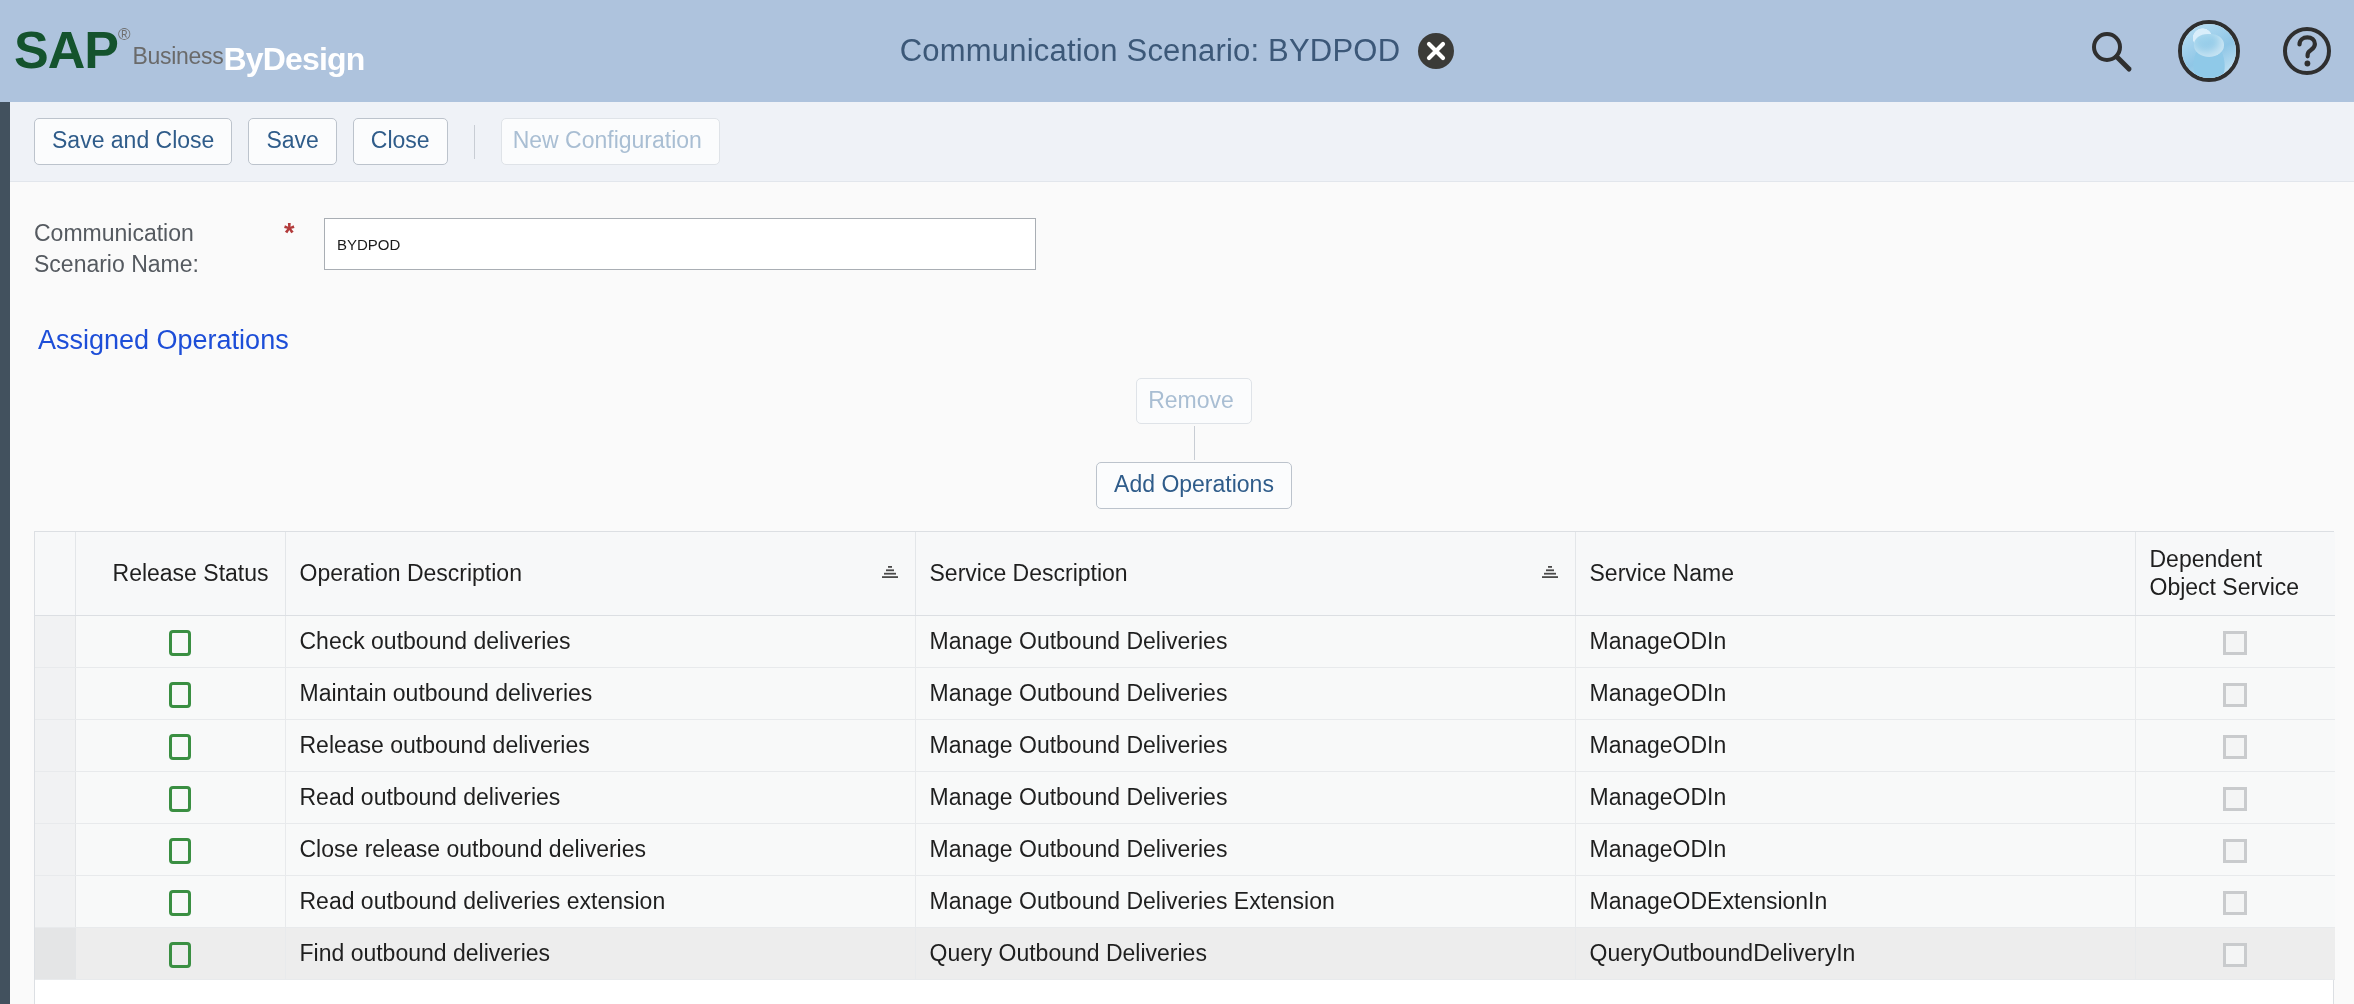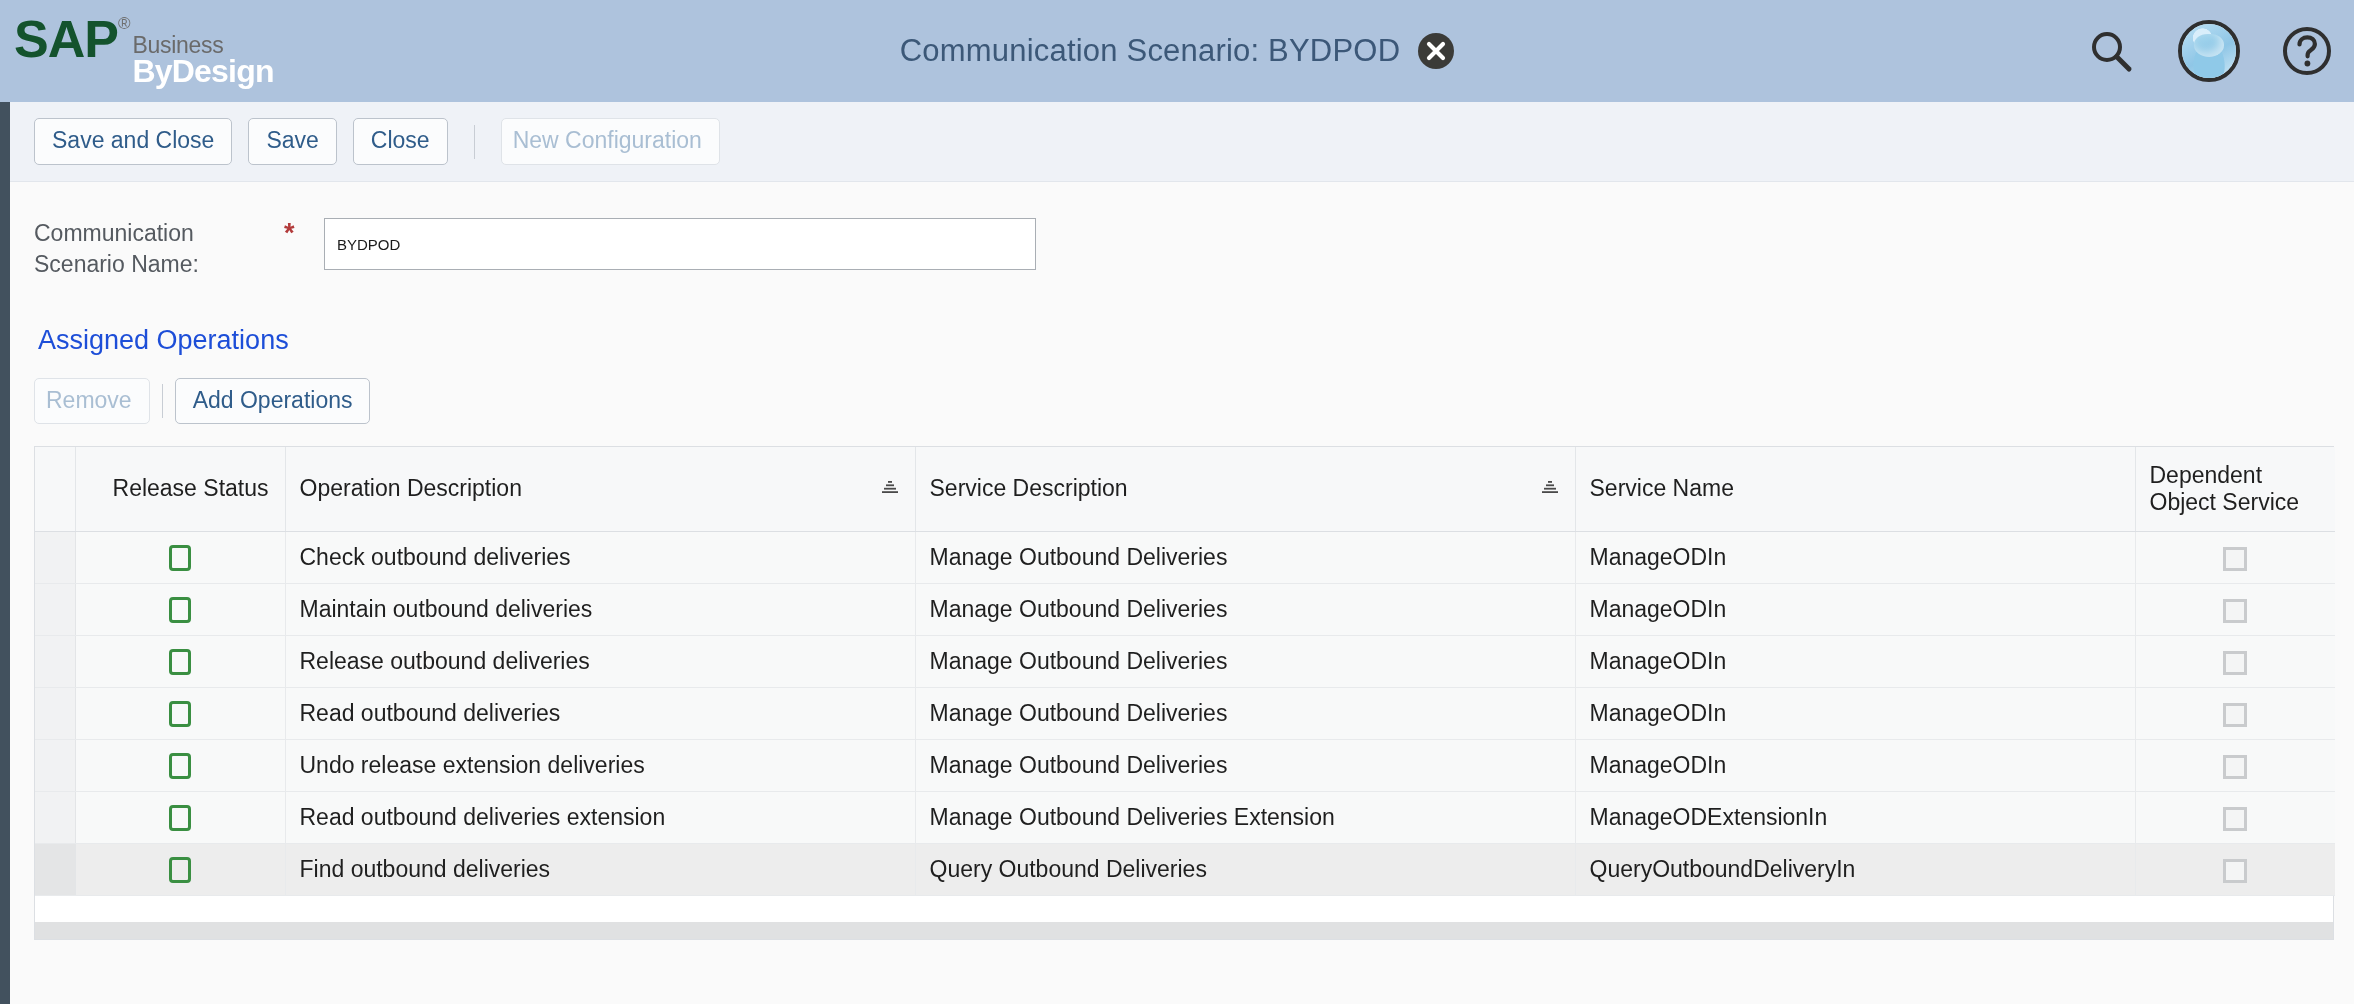--- a/index.html
+++ b/index.html
@@ -46,21 +46,21 @@
     font-family: "Liberation Sans", sans-serif;
   }
   .logo-reg {
     font-size: 17px;
     color: #6f6f6f;
     vertical-align: super;
     line-height: 1;
   }
   .logo-words {
     display: flex;
-    flex-direction: column;
+    flex-direction: row;
     margin-left: 2px;
     margin-top: 19px;
     line-height: 1;
   }
   .logo-business {
     font-size: 23px;
     color: #6a6a6a;
     font-weight: 500;
     letter-spacing: -0.3px;
   }
@@ -237,20 +237,21 @@
     font-size: 27px;
     color: #1d4ed8;
     padding: 46px 0 0 28px;
   }
 
   .table-toolbar {
     display: flex;
     align-items: center;
     padding: 22px 0 0 24px;
     gap: 2px;
+    flex-direction: column;
   }
 
   
   .table-wrap {
     margin: 22px 0 0 24px;
     width: 2300px;
     border: 1px solid #dcdfe3;
     border-bottom: none;
     background: #fafafa;
   }
@@ -495,21 +496,21 @@
               <td class="td-sel"></td>
               <td class="td-release"><span class="status-box" style="border-color: rgb(58, 143, 66);"></span></td>
               <td>Read outbound deliveries</td>
               <td>Manage Outbound Deliveries</td>
               <td>ManageODIn</td>
               <td class="td-dep"><span class="dep-checkbox"></span></td>
             </tr>
             <tr>
               <td class="td-sel"></td>
               <td class="td-release"><span class="status-box" style="border-color: rgb(58, 143, 66);"></span></td>
-              <td>Undo release extension deliveries</td>
+              <td>Close release outbound deliveries</td>
               <td>Manage Outbound Deliveries</td>
               <td>ManageODIn</td>
               <td class="td-dep"><span class="dep-checkbox"></span></td>
             </tr>
             <tr>
               <td class="td-sel"></td>
               <td class="td-release"><span class="status-box" style="border-color: rgb(58, 143, 66);"></span></td>
               <td>Read outbound deliveries extension</td>
               <td>Manage Outbound Deliveries Extension</td>
               <td>ManageODExtensionIn</td>

